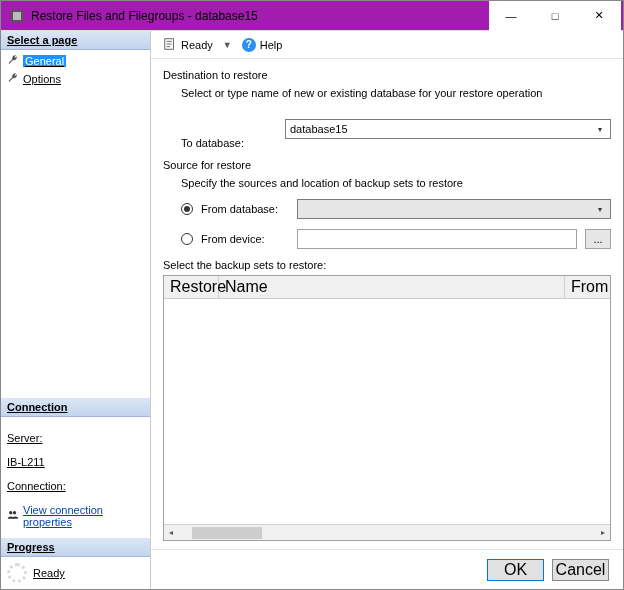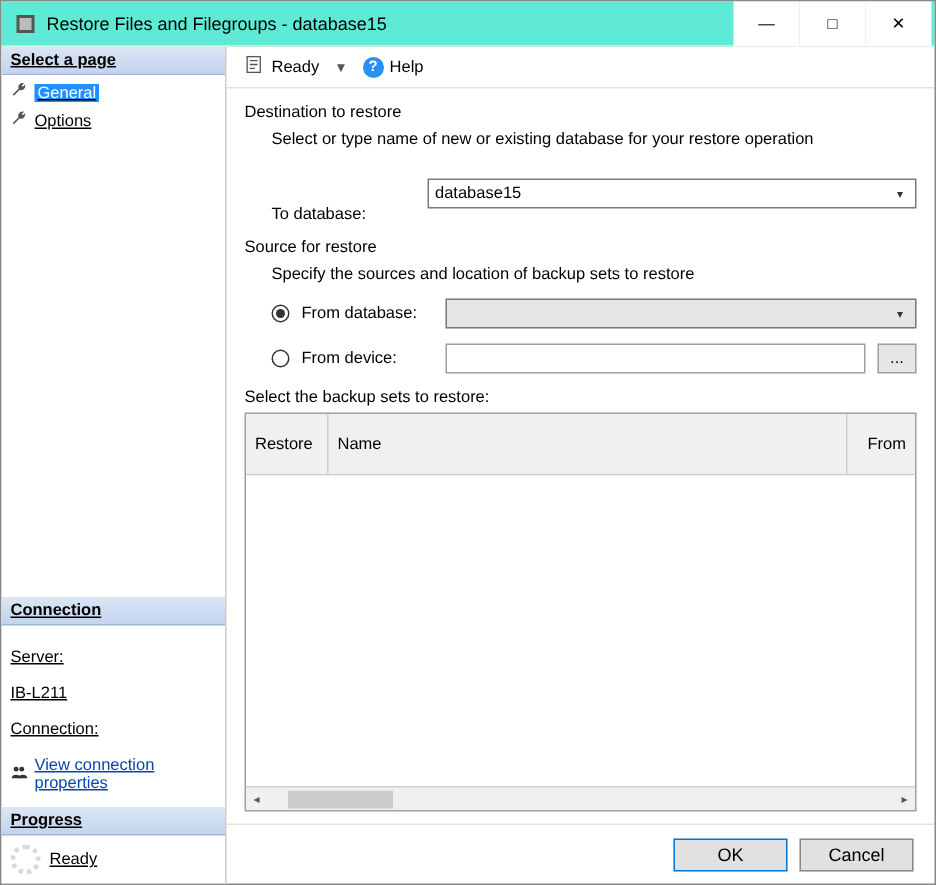--- a/index.html
+++ b/index.html
@@ -1,18 +1,18 @@
 <!DOCTYPE html>
 <html><head>
   <meta charset="utf-8">
   <style>
     * { box-sizing: border-box; margin: 0; padding: 0; font-family: "Segoe UI", Tahoma, sans-serif; font-size: 11px; }
     body { background: #fff; }
     .window { width: 624px; height: 590px; border: 1px solid #888; display: flex; flex-direction: column; background: #fff; }
-    .titlebar { height: 30px; display: flex; align-items: center; padding: 0 2px 0 8px; background: #5eead4; border-bottom: 1px solid #ddd; }
+    .titlebar { height: 30px; display: flex; align-items: center; padding: 0 2px 0 8px; background: #a21caf; border-bottom: 1px solid #ddd; }
     .titlebar-icon { width: 16px; height: 16px; margin-right: 6px; display: inline-flex; align-items: center; justify-content: center; }
     .titlebar-text { flex: 1; font-size: 12px; color: #000; }
     .titlebar-controls { display: flex; gap: 0; }
     .tbtn { width: 44px; height: 30px; display: flex; align-items: center; justify-content: center; font-family: "Segoe UI Symbol", sans-serif; font-size: 11px; background: #fff; border: none; }
     .body { flex: 1; display: flex; overflow: hidden; }
     .sidebar { width: 150px; background: #fff; display: flex; flex-direction: column; border-right: 1px solid #ccc; text-decoration: underline; }
     .side-header { background: linear-gradient(#dce6f4, #c2d4ee); font-weight: bold; padding: 3px 6px; font-size: 11px; border-bottom: 1px solid #a0b6d6; }
     .side-items { padding: 2px 0; }
     .side-item { display: flex; align-items: center; padding: 2px 6px; gap: 4px; cursor: default; }
     .side-item.selected .label { background: #1e90ff; color: #fff; padding: 0 2px; }
@@ -41,32 +41,32 @@
     .radio { width: 12px; height: 12px; border: 1px solid #333; border-radius: 50%; display: inline-flex; align-items: center; justify-content: center; }
     .radio.checked::after { content: ""; width: 6px; height: 6px; background: #333; border-radius: 50%; }
     .radio-label { width: 88px; }
     .textbox { flex: 1; border: 1px solid #a0a0a0; background: #fff; height: 20px; }
     .textbox.disabled { background: #fff; }
     .browse-btn { width: 26px; height: 20px; border: 1px solid #a0a0a0; background: #e6e6e6; font-size: 11px; display: inline-flex; align-items: center; justify-content: center; }
     .grid-wrap { flex: 1; display: flex; flex-direction: column; min-height: 0; }
     .grid-label { font-size: 11px; margin-bottom: 4px; }
     .grid { flex: 1; border: 1px solid #a0a0a0; display: flex; flex-direction: column; overflow: hidden; }
     .grid-header { display: flex; background: #f0f0f0; border-bottom: 1px solid #ccc; }
-    .gh { padding: 14px 6px; font-size: 11px; border-right: 1px solid #d0d0d0; text-align: left; }
+    .gh { padding: 2px 6px; font-size: 16px; border-right: 1px solid #d0d0d0; text-align: left; }
     .gh.restore { width: 55px; }
     .gh.name { flex: 1; }
     .gh.filetype { width: 150px; }
     .gh.type { width: 45px; text-align: right; border-right: none; }
     .grid-body { flex: 1; background: #fff; }
     .hscroll { height: 16px; background: #f0f0f0; display: flex; align-items: center; border-top: 1px solid #d0d0d0; }
     .hscroll-thumb { width: 70px; height: 12px; background: #cdcdcd; margin-left: 14px; }
     .hscroll-arrow { width: 14px; height: 14px; display: flex; align-items: center; justify-content: center; font-size: 8px; color: #555; }
     .hscroll-spacer { flex: 1; }
     .footer { height: 40px; display: flex; align-items: center; justify-content: flex-end; gap: 8px; padding: 0 14px; border-top: 1px solid #e0e0e0; }
-    .btn { width: 76px; height: 22px; border: 1px solid #888; background: #e1e1e1; font-size: 12px; }
+    .btn { width: 57px; height: 22px; border: 1px solid #888; background: #e1e1e1; font-size: 16px; }
     .btn.primary { border: 1px solid #0078d7; }
   </style>
 </head>
 <body>
 
 <div class="window">
 
   <div class="titlebar">
     <span class="titlebar-icon">
       <svg viewBox="0 0 16 16">

